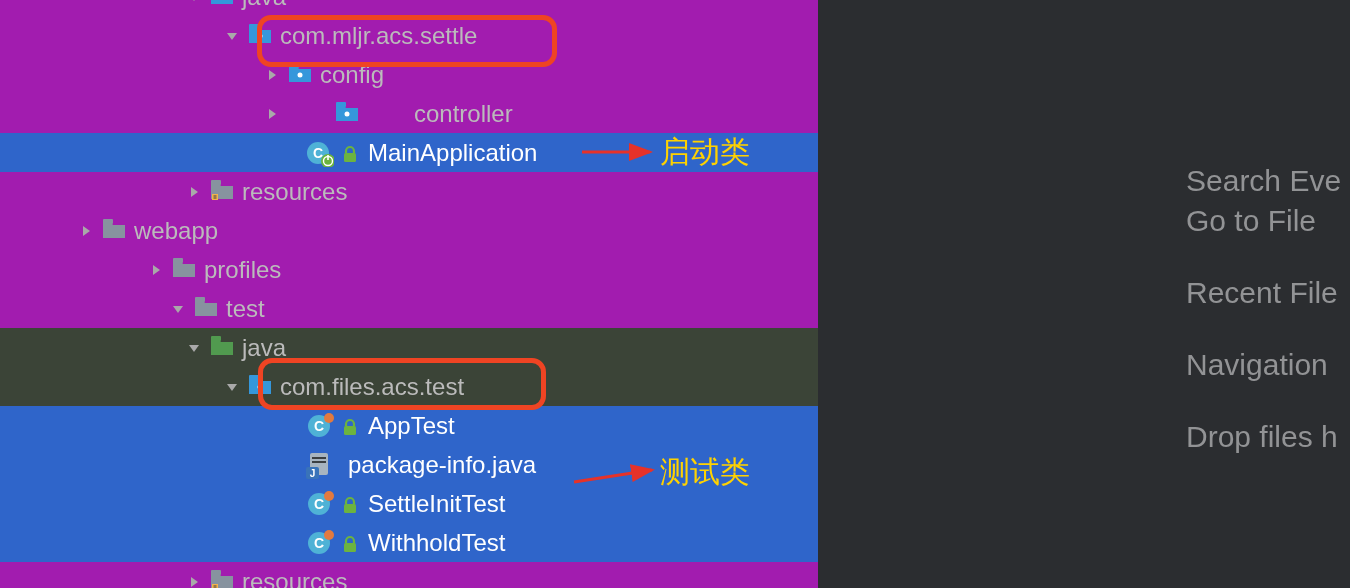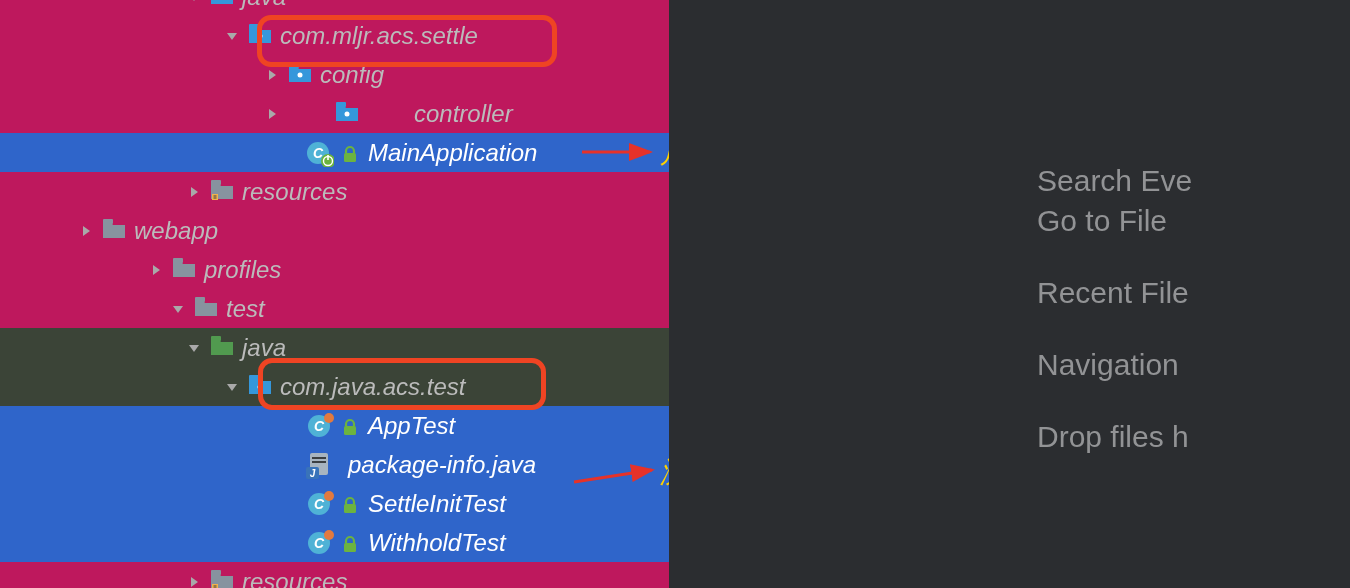--- a/index.html
+++ b/index.html
@@ -10,28 +10,27 @@
     overflow: hidden;
     font-family: -apple-system, "Helvetica Neue", Arial, sans-serif;
     background: #2b2d30;
   }
   .app {
     display: flex;
     width: 100%;
     height: 100%;
   }
   .project-tree {
-    width: 669px;
+    width: 818px;
     height: 100%;
-    background: #be185d;
+    background: #a21caf;
     position: relative;
     font-size: 24px;
     color: #bbbbbb;
     overflow: hidden;
-    font-style: italic;
   }
   .right-pane {
     flex: 1;
     background: #2b2d30;
     position: relative;
     color: #929395;
     font-size: 30px;
   }
   .right-pane .action {
     position: absolute;
@@ -295,21 +294,21 @@
             <path d="M3 5 L13 5 L8 12 Z" fill="#a9a9a9"></path>
           </svg>
       </span>
       <span class="icon folder-pkg">
         <svg width="24" height="20" viewBox="0 0 24 20">
             <path d="M1 3 h8 l2 3 h12 v13 h-22 z" fill="#3597db"></path>
             <rect x="1" y="0" width="10" height="5" rx="1" fill="#3597db"></rect>
             <circle cx="12" cy="12" r="2.5" fill="#ffffff"></circle>
           </svg>
       </span>
-      <span class="label">com.java.acs.test</span>
+      <span class="label">com.files.acs.test</span>
     </div>
 
     <div class="row selected" style="padding-left:306px;">
       <span class="icon class-icon">
         <svg width="28" height="28" viewBox="0 0 28 28">
           <circle cx="13" cy="14" r="11" fill="#4fb2d6"></circle>
           <text x="13" y="19" font-size="14" text-anchor="middle" fill="#ffffff" font-weight="bold">C</text>
           <circle cx="23" cy="6" r="5" fill="#e27a3f"></circle>
         </svg>
       </span>

